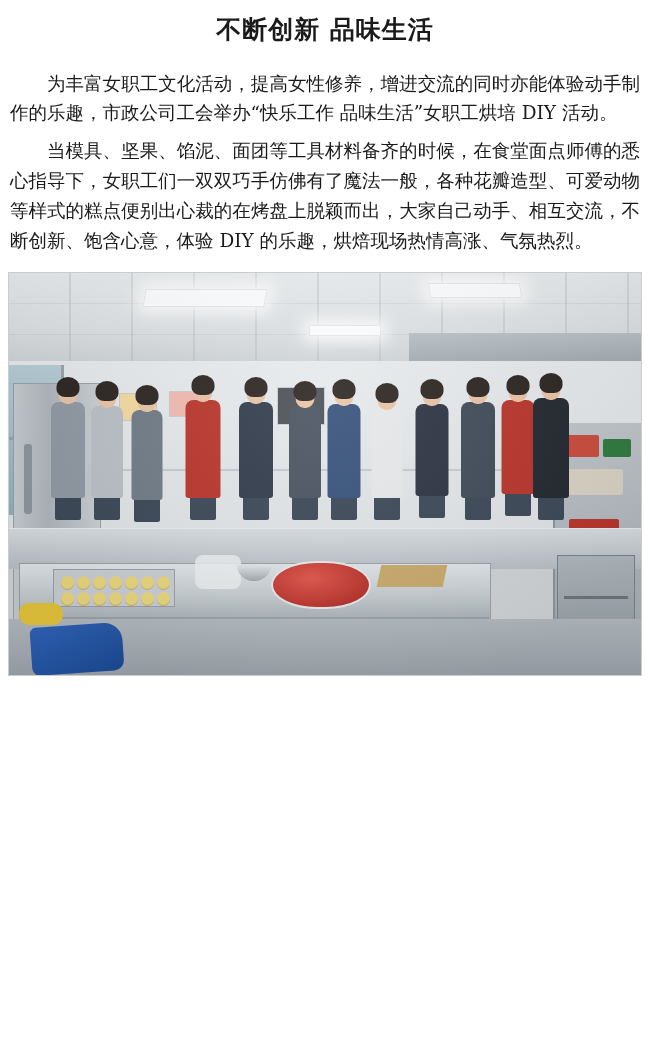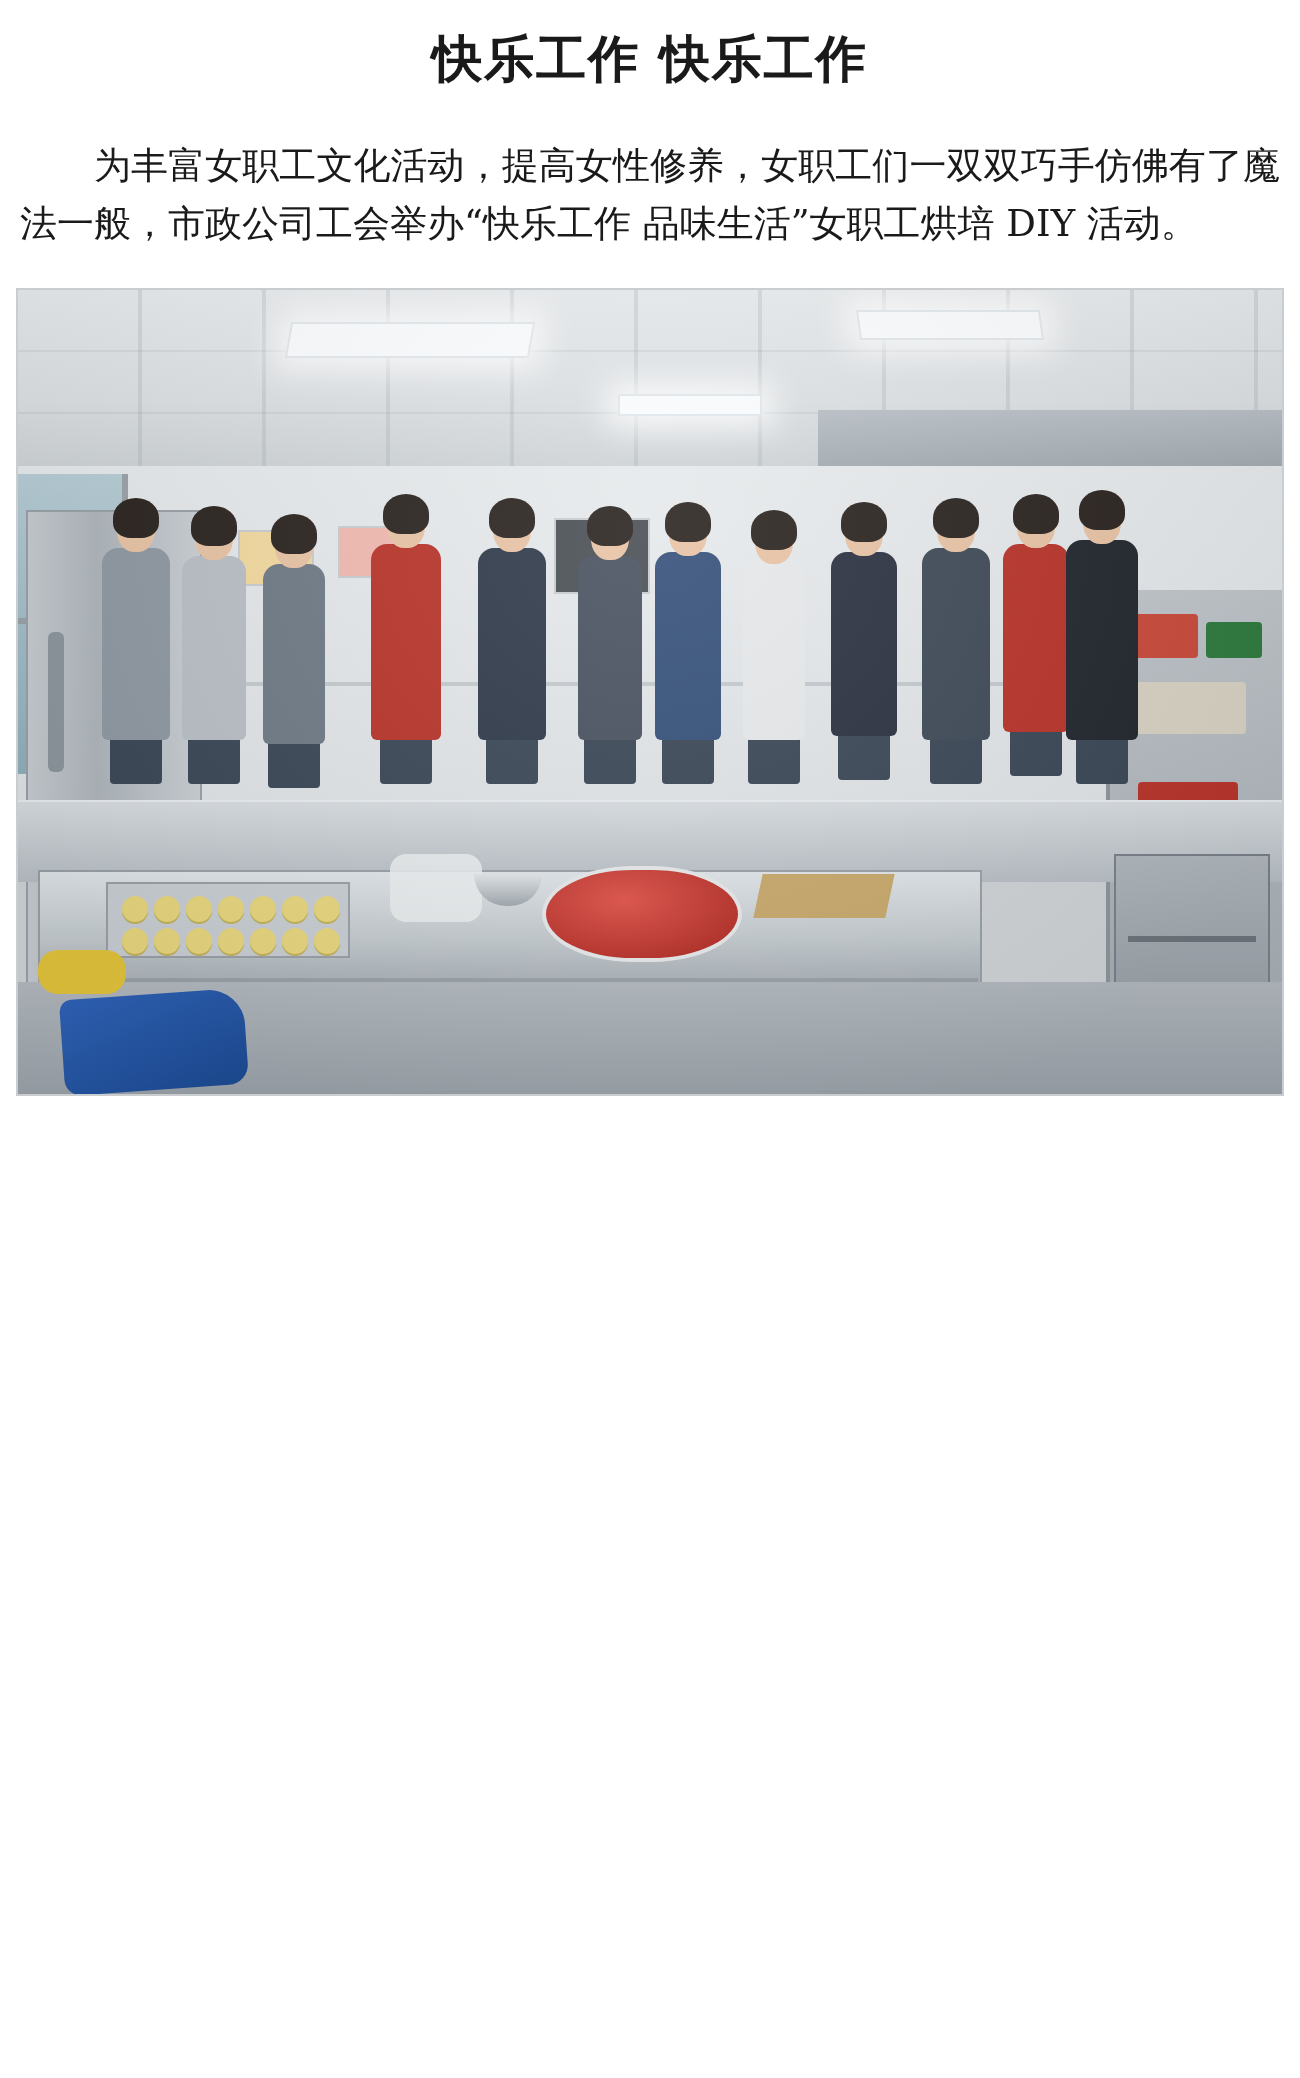--- a/index.html
+++ b/index.html
@@ -225,24 +225,25 @@
     position:absolute; inset:0;
     background: radial-gradient(ellipse at 50% 30%, rgba(255,255,255,0.10), rgba(0,0,0,0.06) 80%);
     pointer-events:none;
   }
 </style>
 </head>
 <body>
 
 <div class="page">
 
-  <h1 class="article-title">快乐工作  快乐工作</h1>
+  <h1 class="article-title">不断创新  品味生活</h1>
 
   <div class="body-copy">
-    <p>为丰富女职工文化活动，提高女性修养，女职工们一双双巧手仿佛有了魔法一般，市政公司工会举办“快乐工作 品味生活”女职工烘培 DIY 活动。</p>
+    <p>为丰富女职工文化活动，提高女性修养，增进交流的同时亦能体验动手制作的乐趣，市政公司工会举办“快乐工作 品味生活”女职工烘培 DIY 活动。</p>
+    <p>当模具、坚果、馅泥、面团等工具材料备齐的时候，在食堂面点师傅的悉心指导下，女职工们一双双巧手仿佛有了魔法一般，各种花瓣造型、可爱动物等样式的糕点便别出心裁的在烤盘上脱颖而出，大家自己动手、相互交流，不断创新、饱含心意，体验 DIY 的乐趣，烘焙现场热情高涨、气氛热烈。</p>
   </div>
 
   <div class="photo-wrap">
     <div class="photo">
 
       <div class="ceiling"></div>
       <div class="light l1"></div>
       <div class="light l2"></div>
       <div class="light l3"></div>
       <div class="hood"></div>

